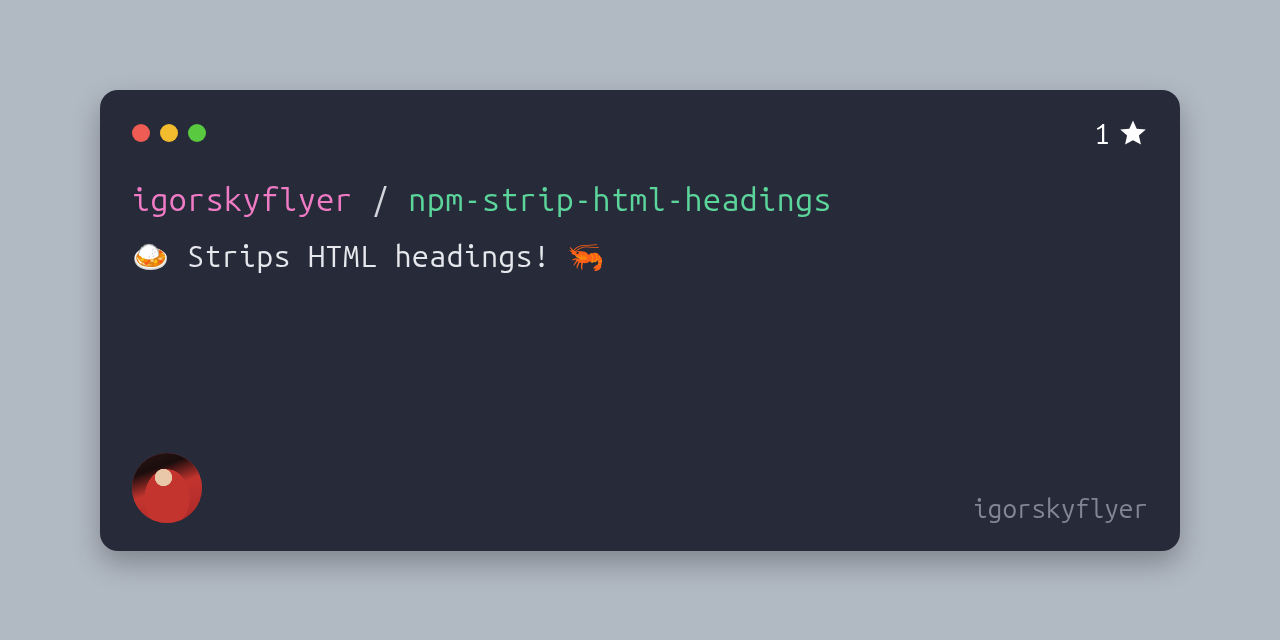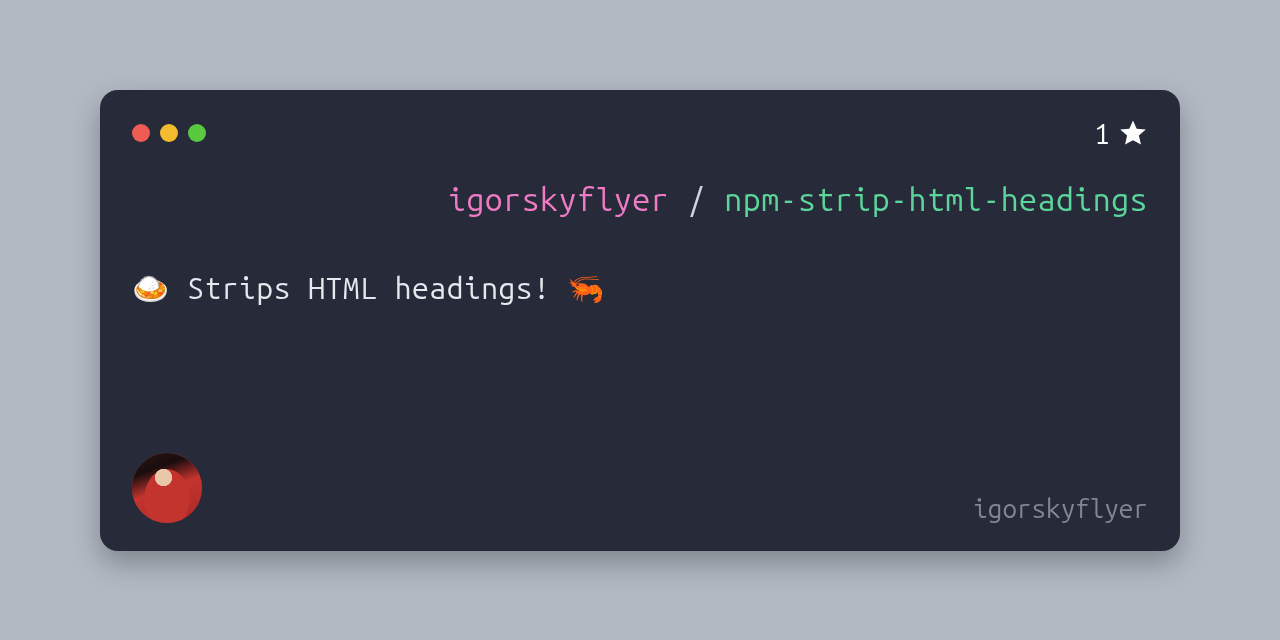--- a/index.html
+++ b/index.html
@@ -63,40 +63,38 @@
     .star-icon {
       width: 30px;
       height: 30px;
       fill: #ffffff;
     }
     
     .repo-line {
       font-size: 32px;
       margin-bottom: 22px;
       letter-spacing: 0.5px;
-      text-align: right;
     }
     
     .owner {
       color: #f07bc5;
     }
     
     .separator {
       color: #d4d6dc;
     }
     
     .repo-name {
       color: #5cd59b;
     }
     
     .description {
       font-size: 30px;
       color: #e6e8ed;
       letter-spacing: 0.5px;
-      margin-top: 32px;
     }
     
     .footer-row {
       margin-top: auto;
       display: flex;
       justify-content: space-between;
       align-items: flex-end;
     }
     
     .avatar {

